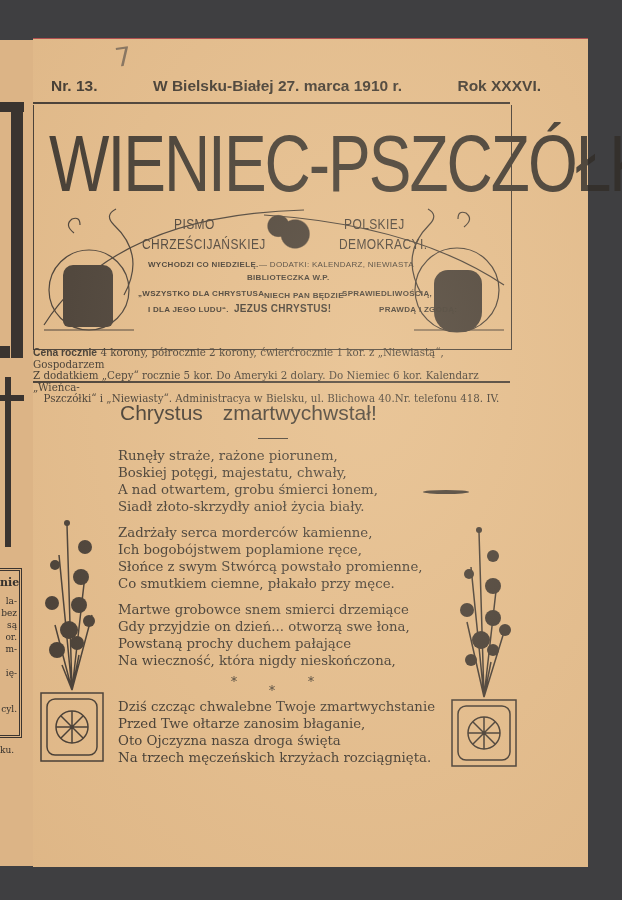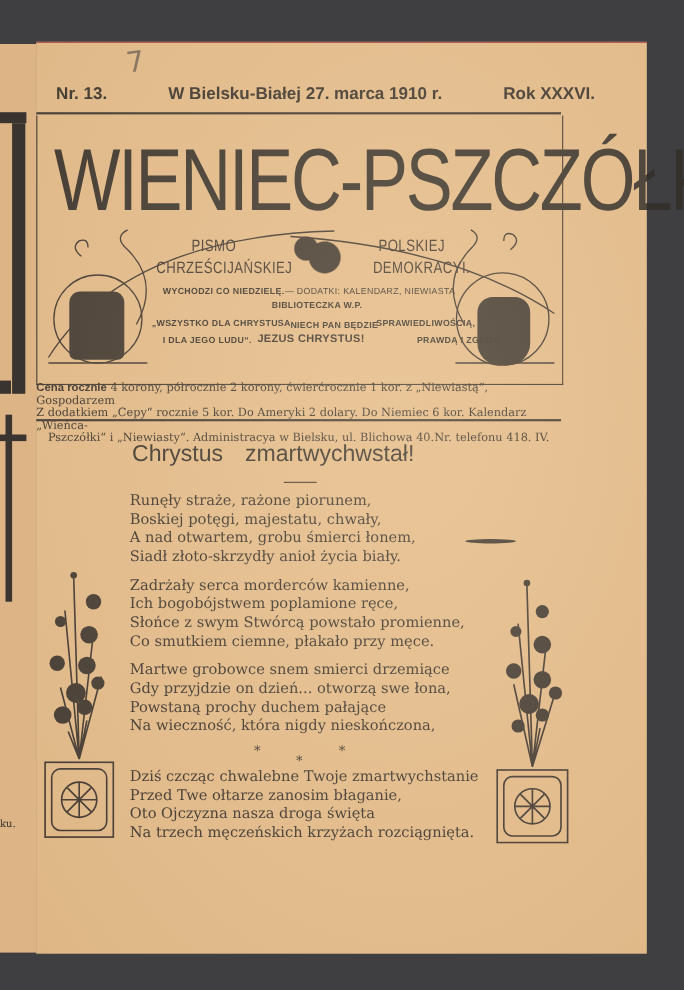--- a/index.html
+++ b/index.html
@@ -26,20 +26,30 @@
 </style>
 </head>
 <body>
 
 <div class="prev-page">
   <div style="position:absolute;left:0;top:62px;width:24px;height:10px;background:#3a3430;"></div>
   <div style="position:absolute;left:11px;top:72px;width:12px;height:246px;background:#3a3430;"></div>
   <div style="position:absolute;left:0;top:306px;width:10px;height:12px;background:#3a3430;"></div>
   <div style="position:absolute;left:5px;top:337px;width:6px;height:170px;background:#3a3430;"></div>
   <div style="position:absolute;left:0;top:355px;width:24px;height:6px;background:#3a3430;"></div>
+  <div style="position:absolute;left:0;top:528px;width:22px;height:170px;border:3px double #3a3430;border-left:none;font-size:9px;color:#34302c;line-height:12px;text-align:right;padding-right:2px;box-sizing:border-box;">
+    <div style="font-weight:bold;font-size:11px;margin-top:6px;">nie</div>
+    <div style="margin-top:6px;">la-</div>
+    <div>bez</div>
+    <div>są</div>
+    <div>or.</div>
+    <div>m-</div>
+    <div style="margin-top:12px;">ię-</div>
+    <div style="margin-top:24px;">cyl.</div>
+  </div>
   <div style="position:absolute;left:0;top:705px;font-size:9px;color:#34302c;">ku.</div>
 </div>
 
 <div class="page">
   <div class="pencil">7</div>
 
   <div class="topline">
     <span>Nr. 13.</span>
     <span>W Bielsku-Białej 27. marca 1910 r.</span>
     <span>Rok XXXVI.</span>

